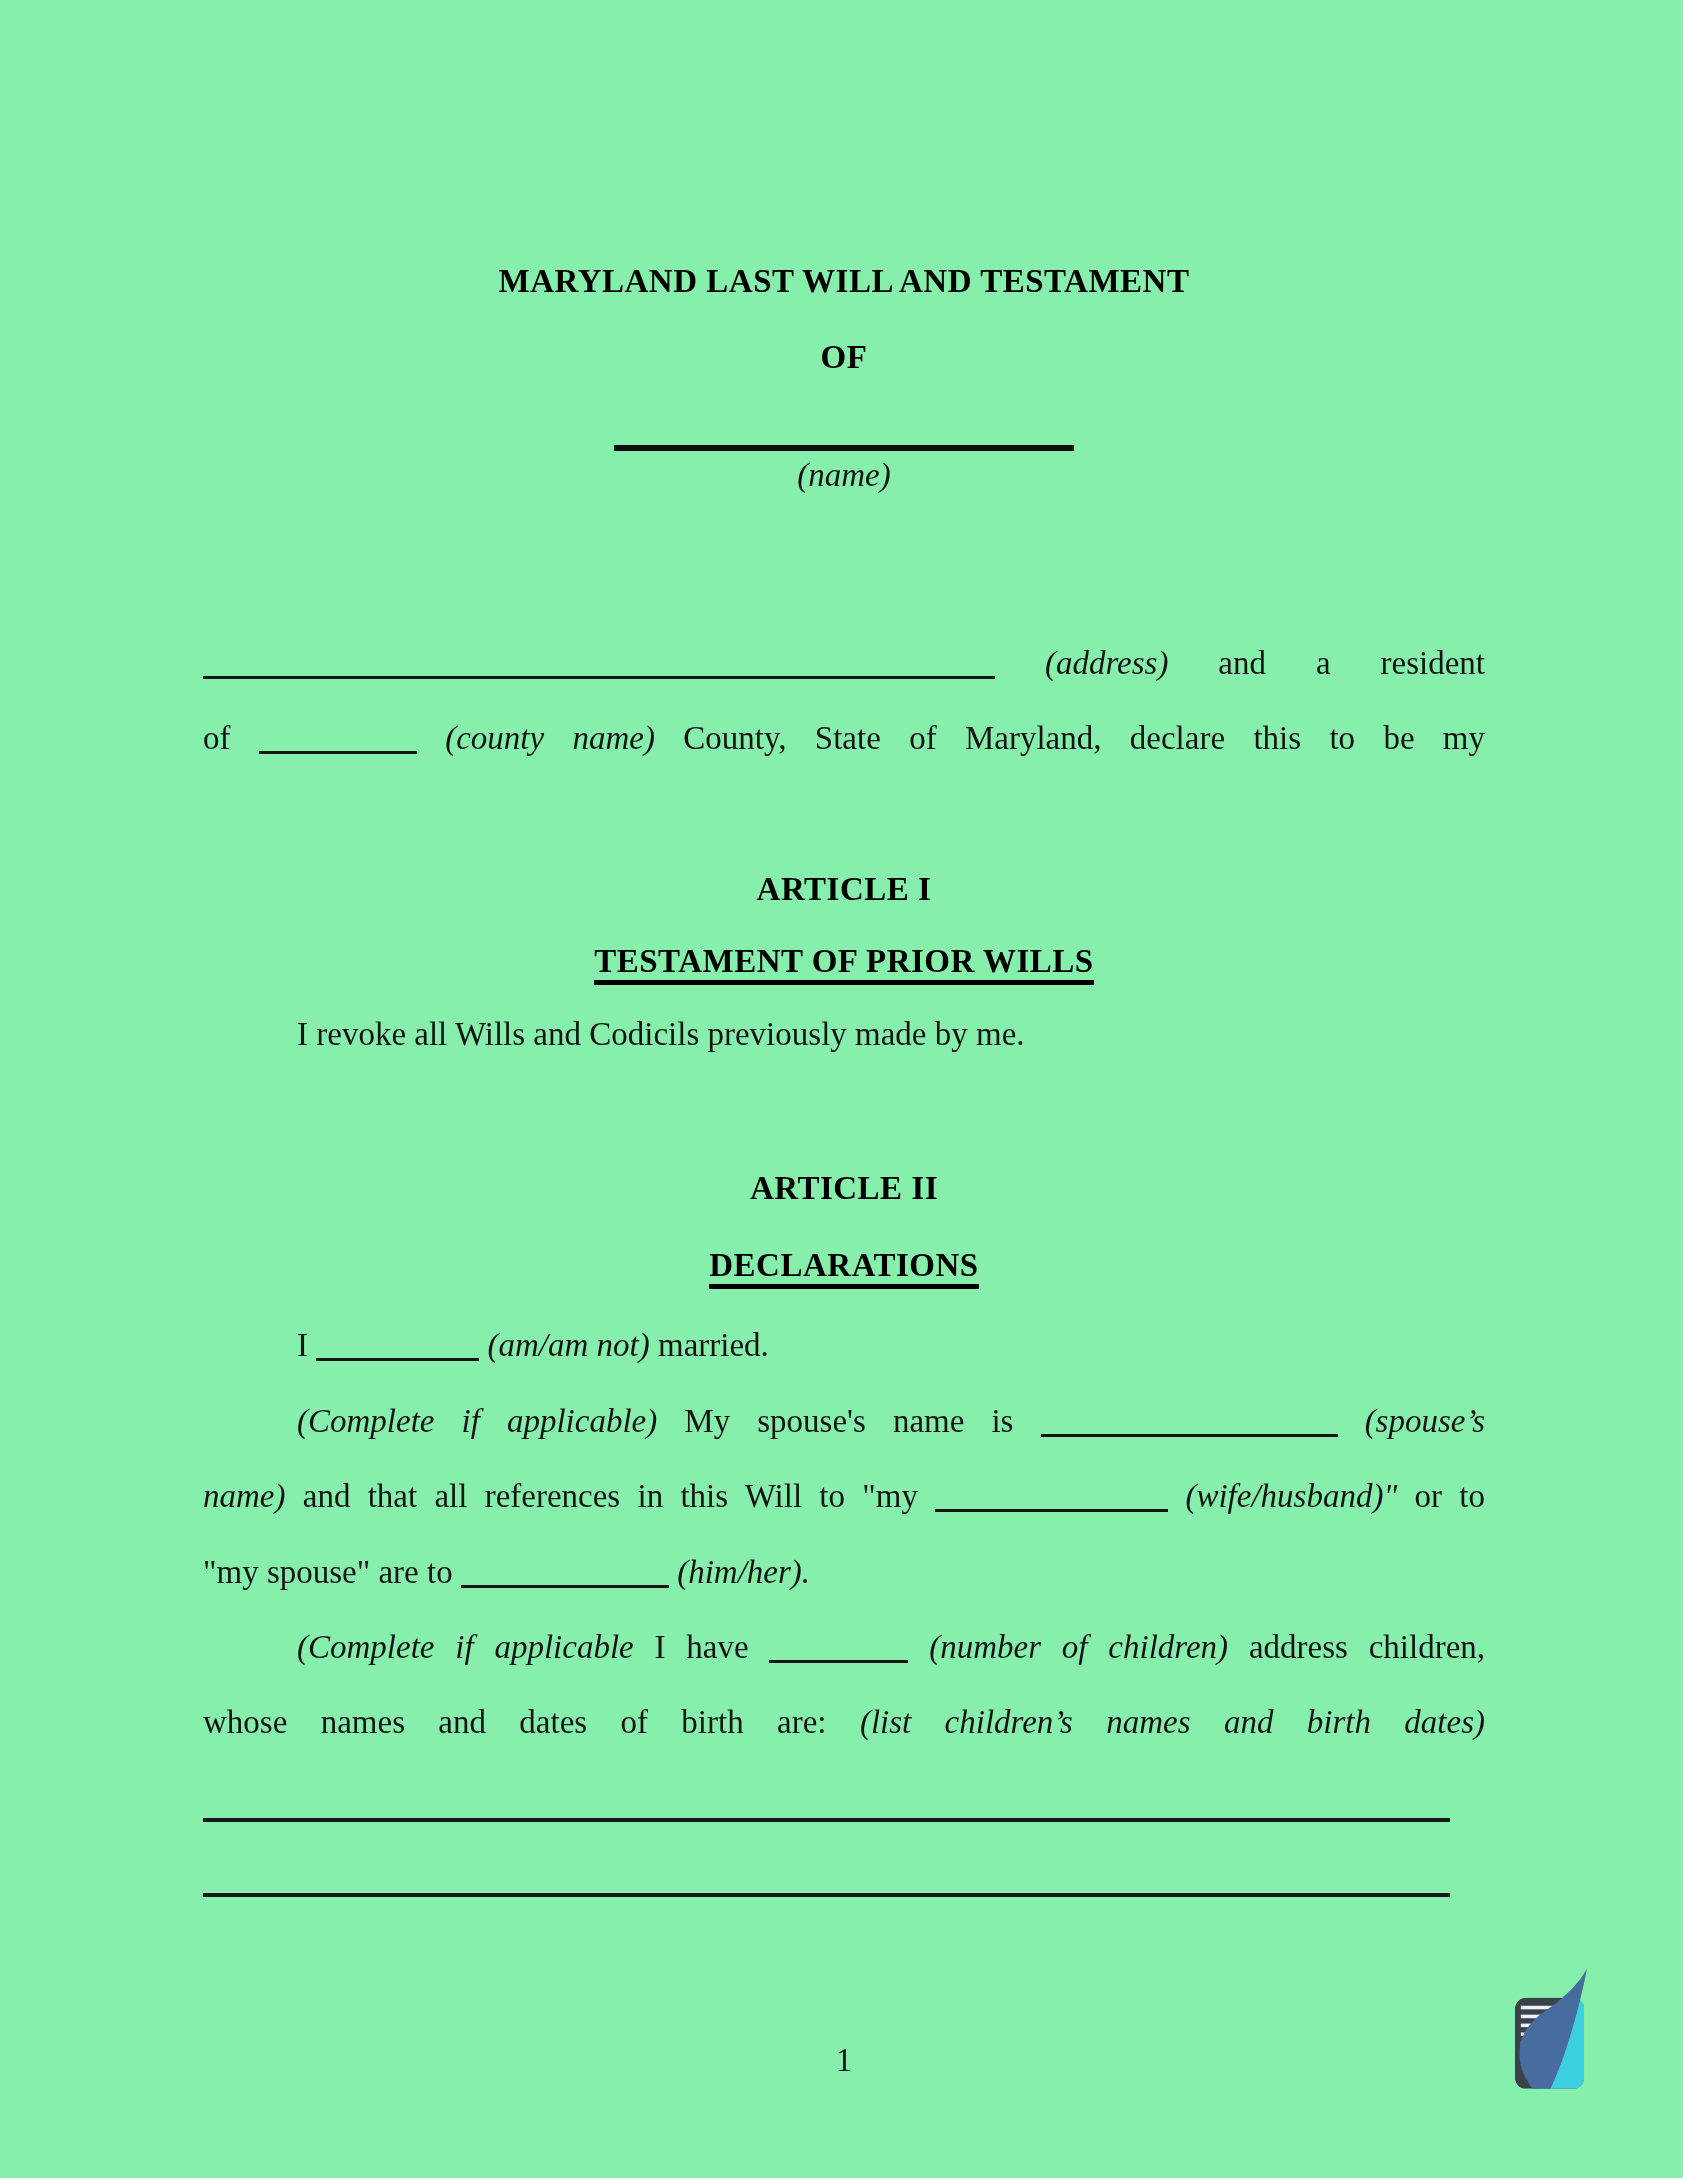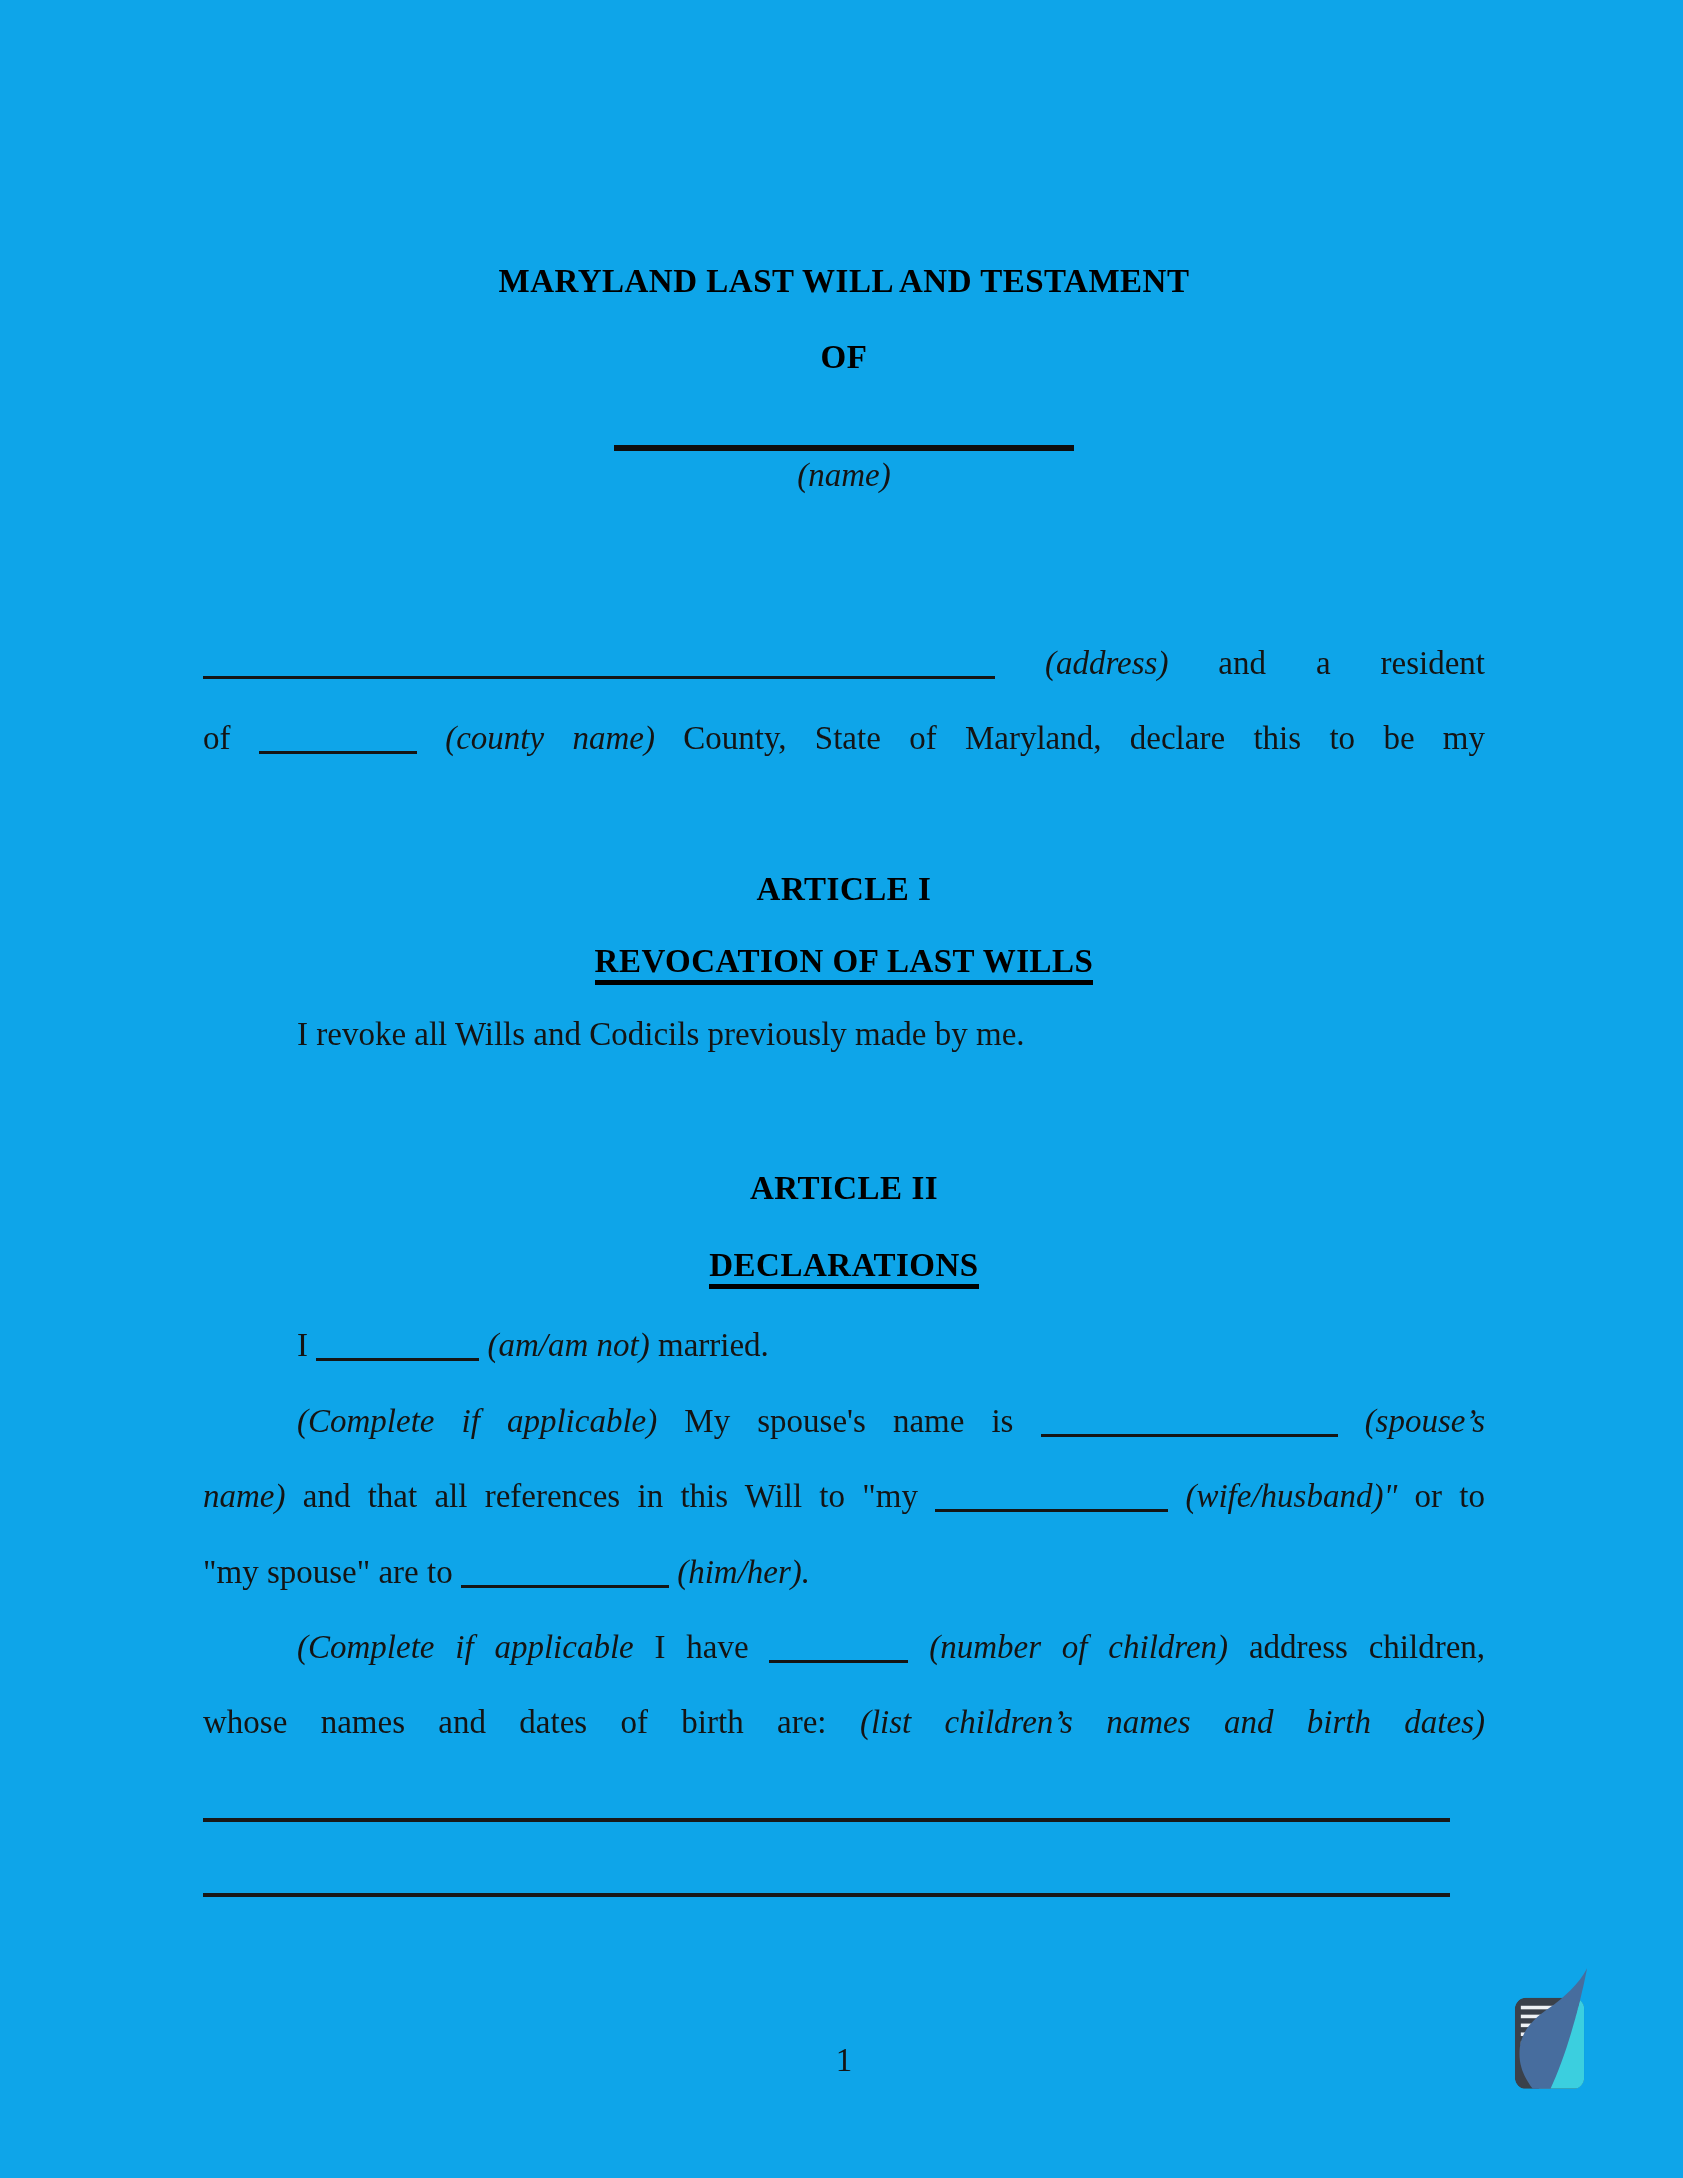--- a/index.html
+++ b/index.html
@@ -1,19 +1,19 @@
 <!DOCTYPE html>
 <html><head>
 <meta charset="utf-8">
 <style>
   html,body{margin:0;padding:0;background:#ffffff;}
   .page{
     position:relative;
     width:1683px;height:2178px;
-    background:#0ea5e9;
+    background:#86efac;
     font-family:"Liberation Serif","DejaVu Serif",serif;
     color:#141414;
     overflow:hidden;
   }
   .line{
     position:absolute;left:203px;width:1282px;
     font-size:33px;line-height:44px;
     white-space:normal;
   }
   .center{text-align:center;}
@@ -66,21 +66,21 @@
     <span>of</span>
     <span class="bk w160"></span>
     <span class="it">(county name)</span>
     <span>County, State of Maryland, declare this to be my</span>
   </div>
 
   <div class="line center headline" style="top:867px">
     <span>ARTICLE I</span>
   </div>
   <div class="line center headline" style="top:939px">
-    <span class="uline">REVOCATION OF LAST WILLS</span>
+    <span class="uline">TESTAMENT OF PRIOR WILLS</span>
   </div>
   <div class="line indent" style="top:1012px">
     <span>I revoke all Wills and Codicils previously made by me.</span>
   </div>
 
   <div class="line center headline" style="top:1166px">
     <span>ARTICLE II</span>
   </div>
   <div class="line indent" style="top:1323px">
     <span>I</span>

